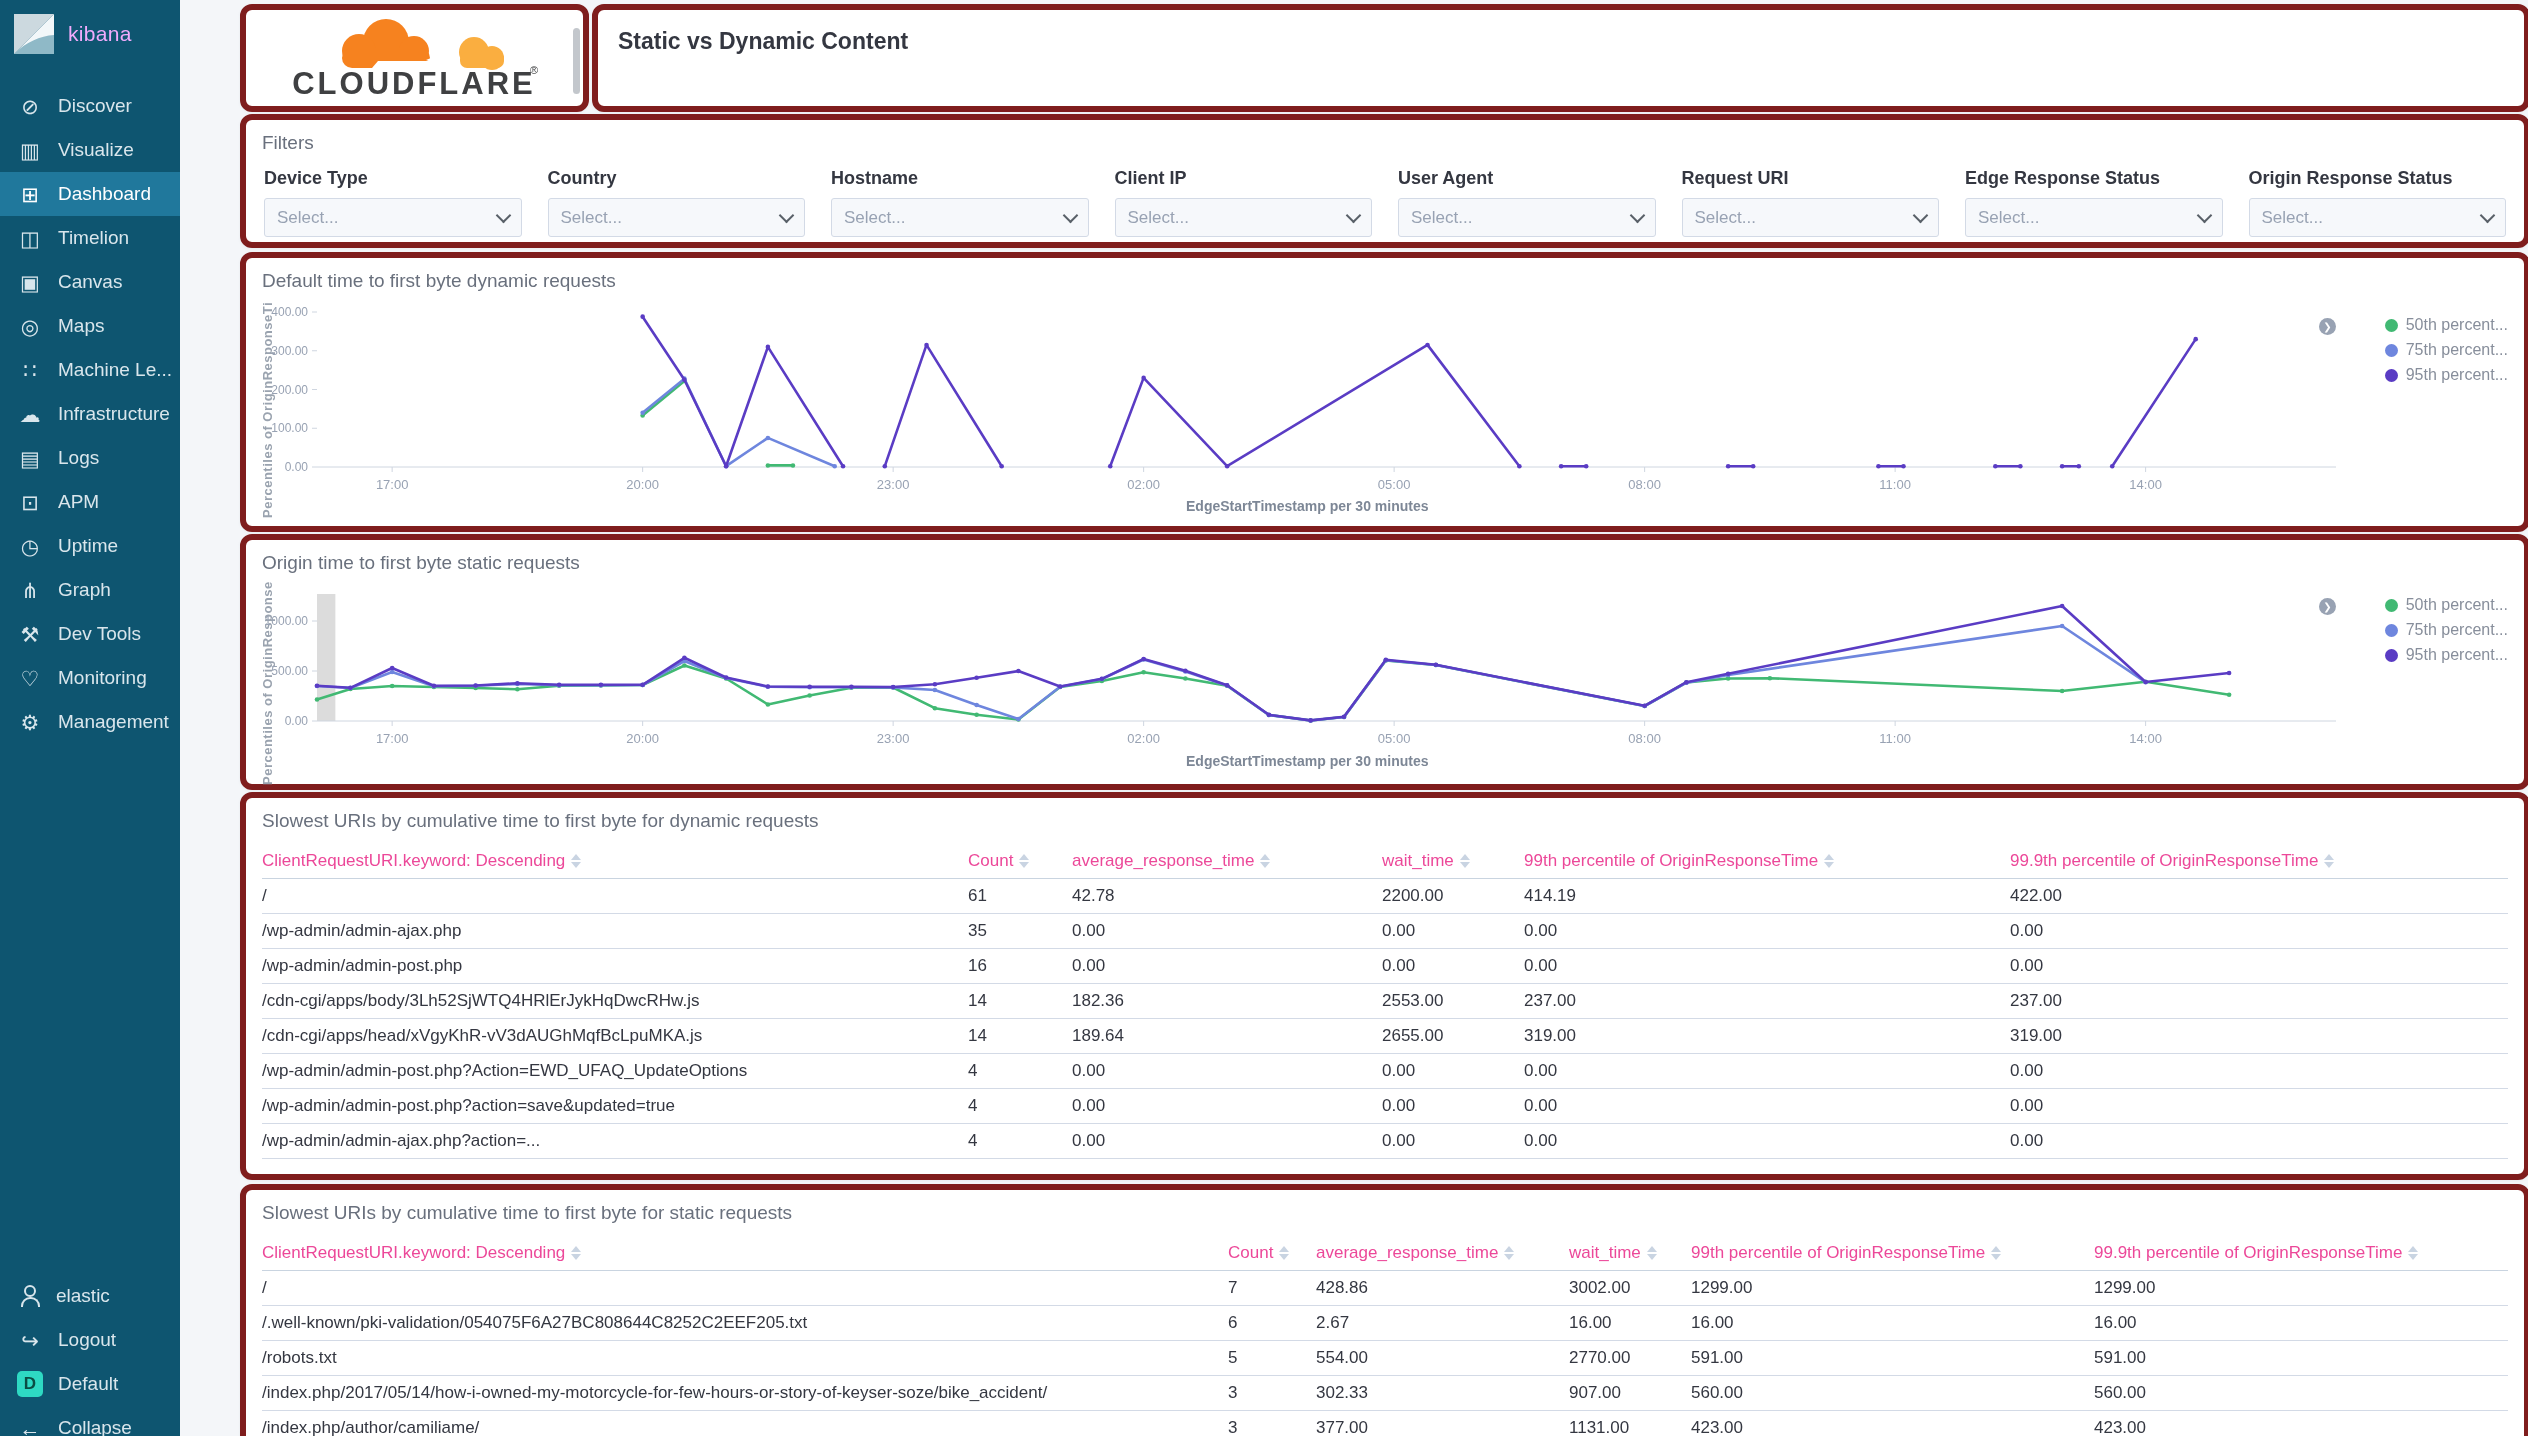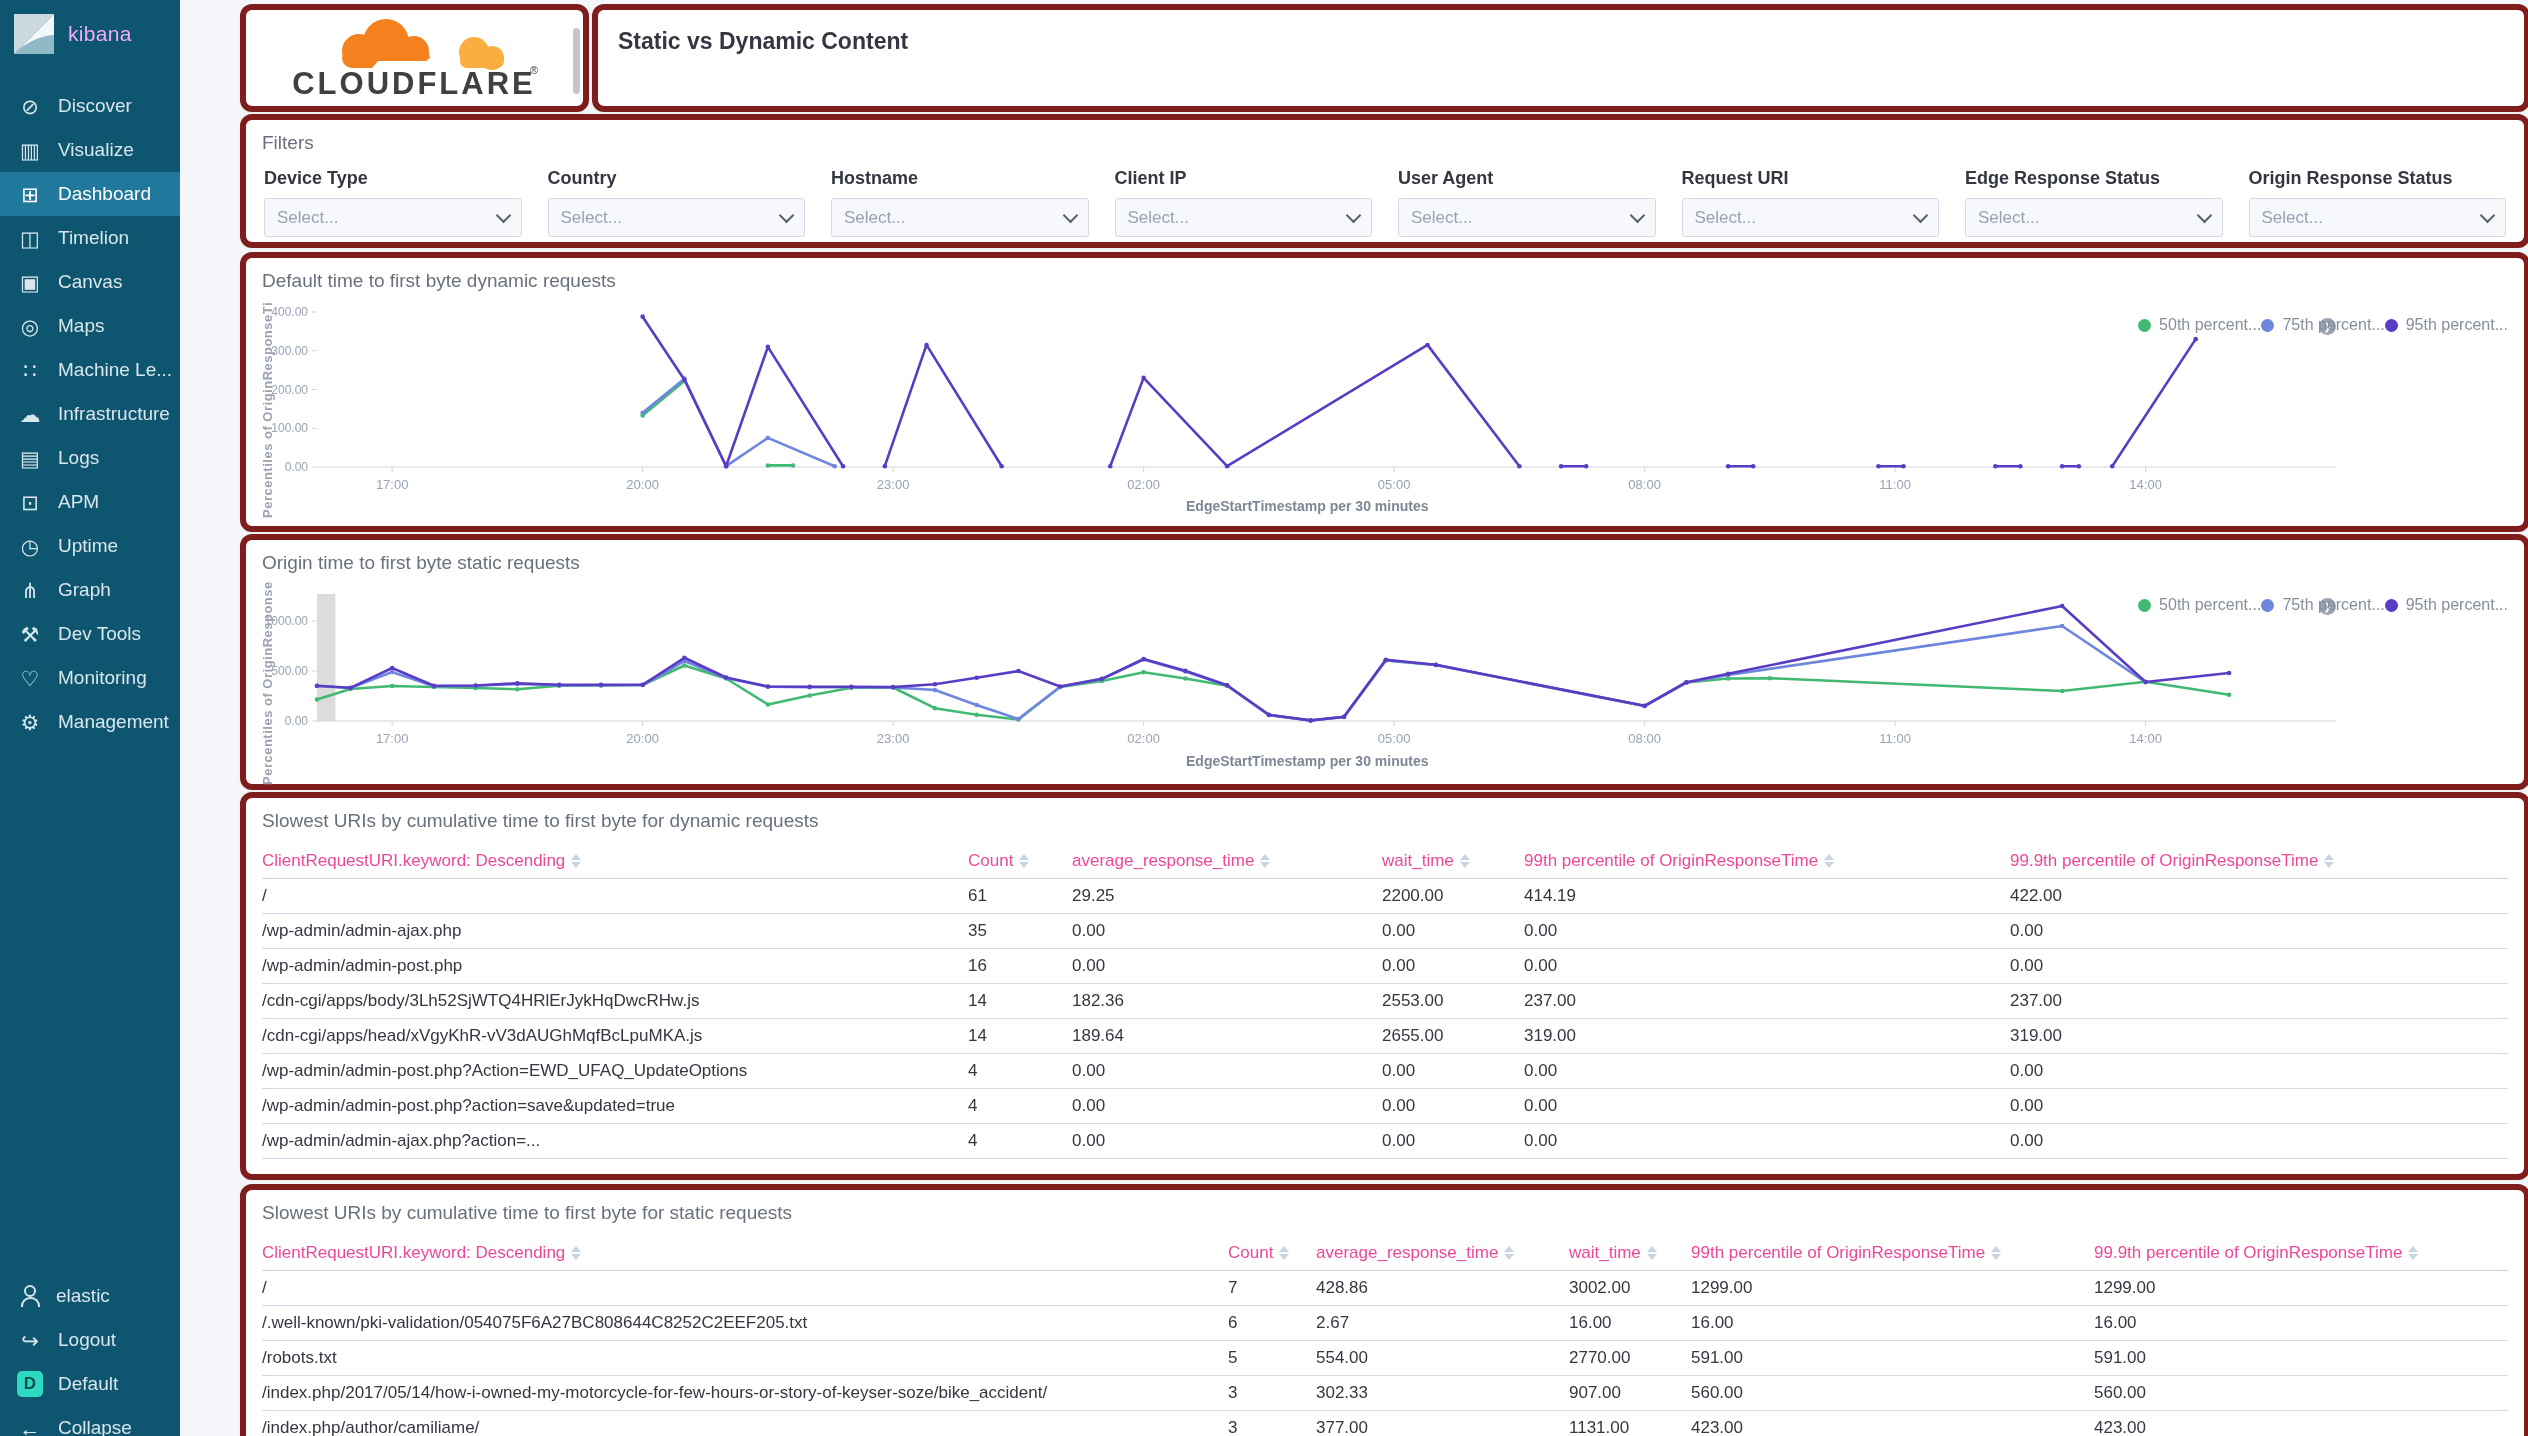--- a/index.html
+++ b/index.html
@@ -45,21 +45,21 @@
              display:flex;align-items:center;justify-content:space-between;padding:0 12px;
              color:#98a2b3;font-size:17px;cursor:pointer}
   .caret{width:9px;height:9px;border-right:2px solid #596068;border-bottom:2px solid #596068;
          transform:rotate(45deg);margin-top:-5px}
 
   
   .chart-wrap{position:absolute;left:16px;top:0}
   .ylab{position:absolute;left:14px;color:#9aa3af;font-size:13px;font-weight:700;
         writing-mode:vertical-rl;transform:rotate(180deg);letter-spacing:.5px;white-space:nowrap}
   .xlab{position:absolute;color:#7d8796;font-size:14px;font-weight:700;white-space:nowrap}
-  .legend{position:absolute;right:16px;display:flex;flex-direction:row;
+  .legend{position:absolute;right:16px;display:flex;flex-direction:column;gap:7px;
           font-size:16px;color:#878e9b}
   .legend-item{display:flex;align-items:center;gap:8px;cursor:pointer;white-space:nowrap}
   .dot{width:13px;height:13px;border-radius:50%;flex:0 0 auto}
   .legend-toggle{position:absolute;width:17px;height:17px;border-radius:50%;background:#98a2b3;
           color:#fff;font-size:10px;display:flex;align-items:center;justify-content:center;cursor:pointer}
 
   
   table{border-collapse:collapse;table-layout:fixed;width:2246px;margin:12px 16px 0}
   th{font-size:17px;font-weight:400;color:#ec4899;text-align:left;height:34px;
      border-bottom:1px solid #c9d4e0;padding:0;white-space:nowrap;overflow:hidden;cursor:pointer}
@@ -570,21 +570,21 @@
                   <i class="dn"></i>
                 </span>
               </div>
             </th>
           </tr>
         </thead>
         <tbody>
           <tr>
             <td>/</td>
             <td>61</td>
-            <td>29.25</td>
+            <td>42.78</td>
             <td>2200.00</td>
             <td>414.19</td>
             <td>422.00</td>
           </tr>
           <tr>
             <td>/wp-admin/admin-ajax.php</td>
             <td>35</td>
             <td>0.00</td>
             <td>0.00</td>
             <td>0.00</td>

